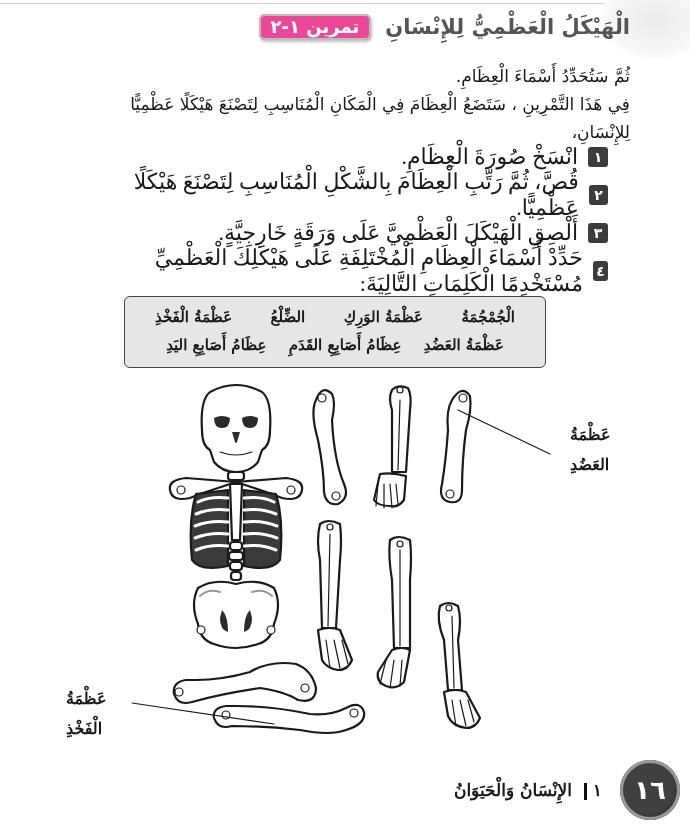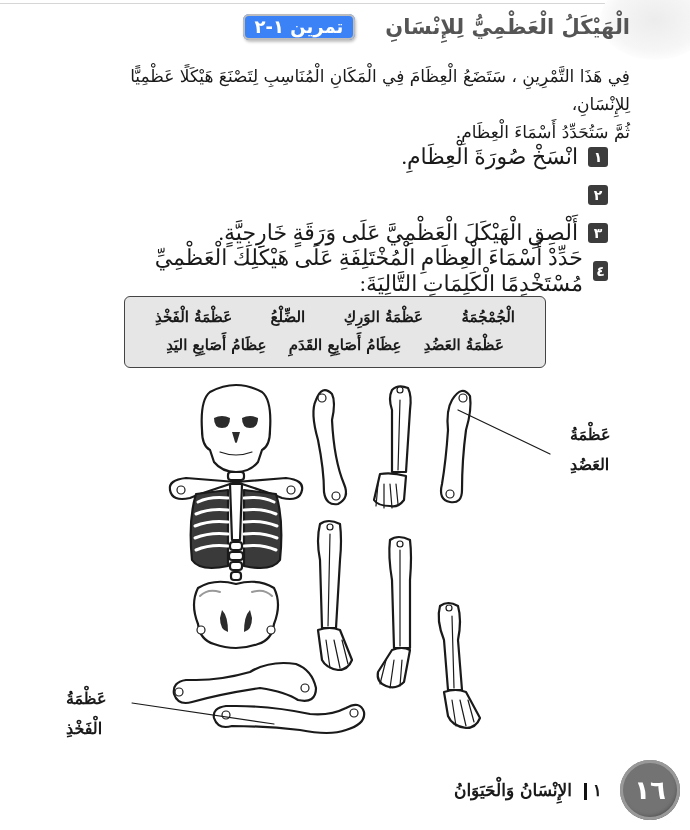--- a/index.html
+++ b/index.html
@@ -2,62 +2,63 @@
 <html><head>
 <meta charset="utf-8">
 <style>
   html, body { margin:0; padding:0; }
   body { width:690px; height:830px; background:#ffffff; position:relative; overflow:hidden;
          font-family:"DejaVu Sans", sans-serif; color:#1a1a1a; }
   .top-rule { position:absolute; left:0; top:3px; width:670px; height:1px; background:#d6d6d6; }
   .corner-swirl { position:absolute; right:-20px; top:-20px; width:110px; height:80px; border-radius:50%;
                   background:radial-gradient(ellipse at center, #ececec 0%, #f6f6f6 55%, #ffffff 75%); }
   .header { position:absolute; top:14px; right:60px; display:flex; flex-direction:row-reverse; align-items:center; gap:14px; direction:rtl; }
-  .ex-badge { background:#3b82f6; color:#ffffff; border-radius:6px; padding:2px 12px 3px; font-size:18px; font-weight:bold;
+  .ex-badge { background:#ec4899; color:#ffffff; border-radius:6px; padding:2px 12px 3px; font-size:18px; font-weight:bold;
               box-shadow:0 0 0 2px #bdbdbd inset, 1px 2px 3px rgba(0,0,0,0.25); }
-  .header-title { font-size:21px; font-weight:bold; color:#555;margin-left:16px; }
+  .header-title { font-size:21px; font-weight:bold; color:#555; }
   .intro { position:absolute; top:62px; right:60px; width:560px; direction:rtl; text-align:right; font-size:17px; line-height:28px; font-family:"DejaVu Serif", serif; }
   .steps { position:absolute; top:138px; right:82px; width:520px; direction:rtl; }
   .step { display:flex; align-items:center; gap:10px; height:38px; }
   .step-num { width:20px; height:20px; background:#3c3c3c; color:#fff; border-radius:3px; font-size:14px; font-weight:bold; display:flex; align-items:center; justify-content:center; }
   .step-text { font-size:22px; font-family:Liberation Serif, serif; }
   .word-box { position:absolute; top:296px; left:124px; width:420px; height:70px; background:#e6e6e6; border:1.5px solid #444; border-radius:6px; direction:rtl; }
   .word-row { display:flex; justify-content:space-between; padding:0 30px; font-size:15px; font-weight:bold; font-family:"DejaVu Serif", serif; height:28px; align-items:center; }
   .word-row:first-child { margin-top:6px; }
   .figure { position:absolute; left:0; top:370px; width:690px; height:370px; }
   .callout { position:absolute; font-size:16px; font-weight:bold; font-family:"DejaVu Serif", serif; direction:rtl; text-align:left; line-height:30px; }
   .footer { position:absolute; top:760px; right:0; display:flex; align-items:center; gap:18px; direction:rtl; }
-  .page-num { width:60px; height:60px; border-radius:50%; background:#737373; color:#fff; font-size:26px; font-weight:bold; display:flex; align-items:center; justify-content:center;
+  .page-num { width:60px; height:60px; border-radius:50%; background:#404040; color:#fff; font-size:26px; font-weight:bold; display:flex; align-items:center; justify-content:center;
               box-shadow:inset 0 0 0 3px #999, inset -2px -3px 4px rgba(0,0,0,0.35); margin-right:10px; }
   .footer-title { font-size:17px; font-weight:bold; font-family:"DejaVu Serif", serif;margin-left:8px; }
   .unit-bar { display:inline-block; width:3px; height:17px; background:#111; margin-left:6px; vertical-align:middle; }
 </style>
 </head>
 <body>
 
 <div class="top-rule"></div>
 <div class="corner-swirl"></div>
 
 <div class="header">
   <span class="ex-badge">تمرين ١-٢</span>
   <span class="header-title">الْهَيْكَلُ الْعَظْمِيُّ لِلإِنْسَانِ</span>
 </div>
 
 <div class="intro">
+  <div>ثُمَّ سَتُحَدِّدُ أَسْمَاءَ الْعِظَامِ.</div>
   <div>فِي هَذَا التَّمْرِينِ ، سَتَضَعُ الْعِظَامَ فِي الْمَكَانِ الْمُنَاسِبِ لِتَصْنَعَ هَيْكَلًا عَظْمِيًّا لِلإِنْسَانِ،</div>
-  <div>ثُمَّ سَتُحَدِّدُ أَسْمَاءَ الْعِظَامِ.</div>
 </div>
 
 <div class="steps">
   <div class="step">
     <span class="step-num">١</span>
     <span class="step-text">انْسَخْ صُورَةَ الْعِظَامِ.</span>
   </div>
   <div class="step">
     <span class="step-num">٢</span>
+    <span class="step-text">قُصَّ، ثُمَّ رَتِّبِ الْعِظَامَ بِالشَّكْلِ الْمُنَاسِبِ لِتَصْنَعَ هَيْكَلًا عَظْمِيًّا.</span>
   </div>
   <div class="step">
     <span class="step-num">٣</span>
     <span class="step-text">أَلْصِقِ الْهَيْكَلَ الْعَظْمِيَّ عَلَى وَرَقَةٍ خَارِجِيَّةٍ.</span>
   </div>
   <div class="step">
     <span class="step-num">٤</span>
     <span class="step-text">حَدِّدْ أَسْمَاءَ الْعِظَامِ الْمُخْتَلِفَةِ عَلَى هَيْكَلِكَ الْعَظْمِيِّ مُسْتَخْدِمًا الْكَلِمَاتِ التَّالِيَةَ:</span>
   </div>
 </div>

